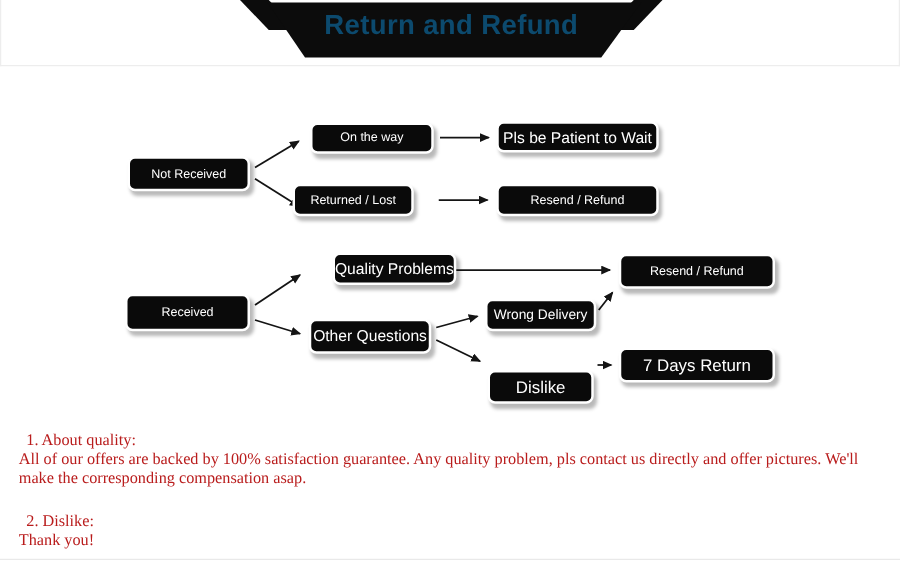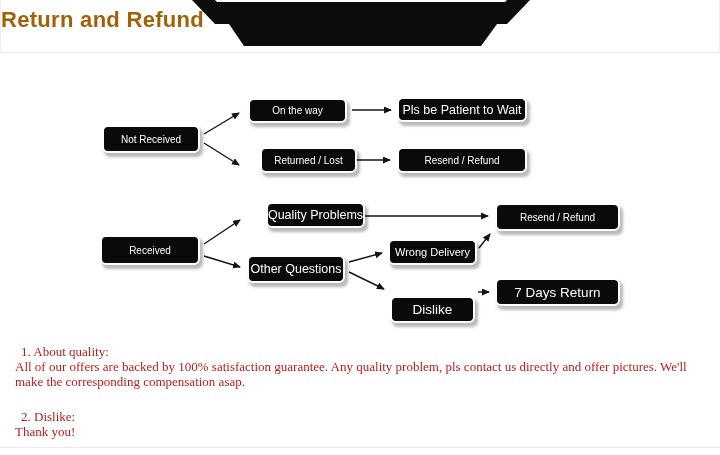--- a/index.html
+++ b/index.html
@@ -26,25 +26,25 @@
   .banner-svg {
     position: absolute;
     left: 0; top: 0;
     width: 720px; height: 50px;
     display: block;
   }
   .banner-title {
     position: absolute;
     left: 0; top: 7px;
     width: 720px;
-    text-align: left;
+    text-align: center;
     font-size: 22px;
     font-weight: bold;
     letter-spacing: 0.3px;
-    color: #a16207;
+    color: #0c4a6e;
   }
 
   
   .flow { position: absolute; left: 0; top: 0; width: 720px; height: 455px; }
   .arrows {
     position: absolute; left: 0; top: 0;
     width: 720px; height: 455px;
     pointer-events: none;
   }
   .node {
@@ -57,21 +57,21 @@
     display: flex;
     align-items: center;
     justify-content: center;
     font-size: 10px;
     white-space: nowrap;
     padding: 0 4px;
   }
   .n-not-received { left:102px; top:125px; width:98px;  height:28px; }
   .n-on-the-way   { left:248px; top:98px;  width:99px;  height:25px; }
   .n-pls-wait     { left:397px; top:97px;  width:130px; height:25px; font-size:12.5px; }
-  .n-returned     { left:260px; top:147px; width:97px;  height:26px; }
+  .n-returned     { left:234px; top:147px; width:97px;  height:26px; }
   .n-resend1      { left:397px; top:147px; width:130px; height:26px; }
   .n-received     { left:100px; top:235px; width:100px; height:30px; }
   .n-quality      { left:248px; top:202px; width:99px;  height:26px; font-size:12.5px;margin-left:18px; }
   .n-resend2      { left:495px; top:203px; width:125px; height:28px; }
   .n-other        { left:247px; top:255px; width:98px;  height:28px; font-size:12.5px; }
   .n-wrong        { left:388px; top:239px; width:89px;  height:26px; font-size:11px; }
   .n-dislike      { left:390px; top:296px; width:85px;  height:27px; font-size:13.5px; }
   .n-seven        { left:495px; top:278px; width:125px; height:28px; font-size:13.5px; }
 
   

